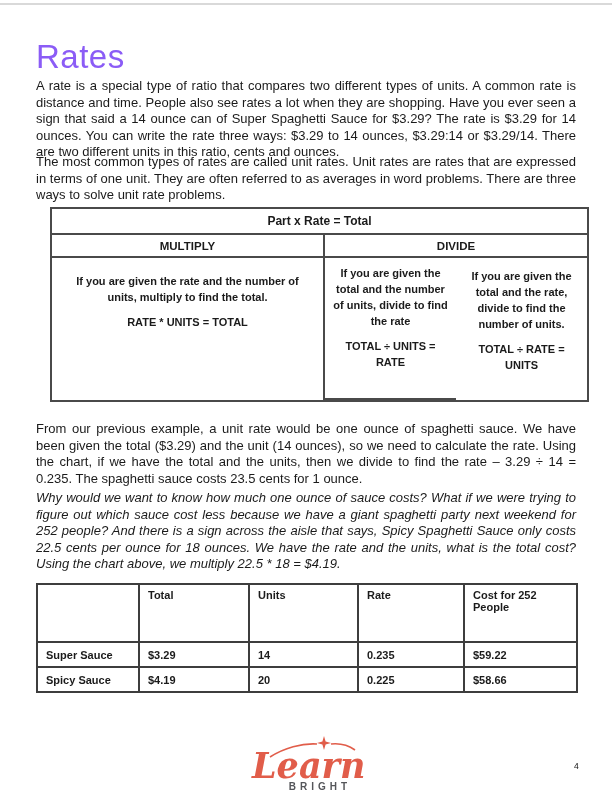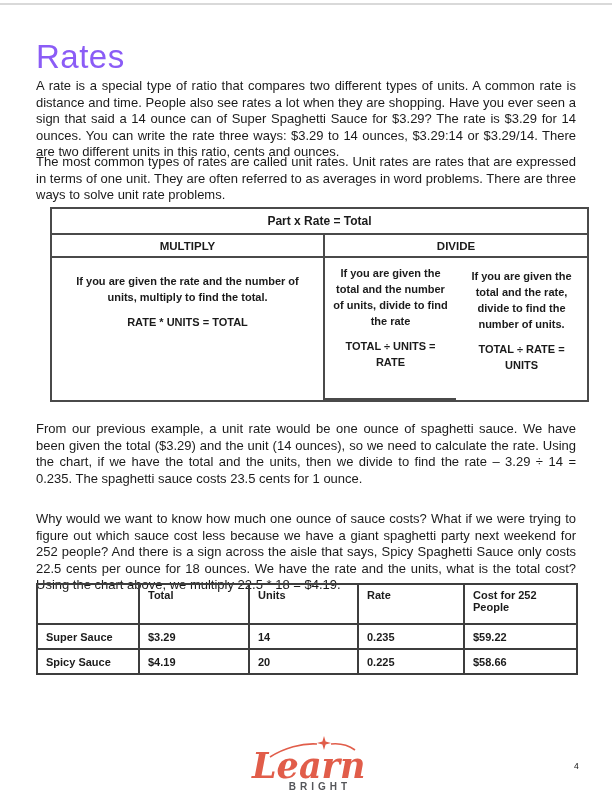--- a/index.html
+++ b/index.html
@@ -33,21 +33,21 @@
     left: 36px;
     width: 540px;
     font-size: 13px;
     line-height: 16.5px;
     text-align: justify;
     margin: 0;
   }
   .p1 { top: 78px; }
   .p2 { top: 154px; }
   .p3 { top: 421px; }
-  .p4 { top: 511px; }
+  .p4 { top: 490px; font-style: italic; }
 
   
   .t1 {
     position: absolute;
     left: 37px; top: 207px;
     width: 539px;
     border: 2px solid #4a4a4a;
     font-weight: bold;
     text-align: center;
     margin-left: 13px;
@@ -101,21 +101,21 @@
     border: 2px solid #3d3d3d;
     padding: 4px 8px;
     text-align: left;
     vertical-align: top;
   }
   .t2 .c0 { width: 102px; }
   .t2 .c1 { width: 110px; }
   .t2 .c2 { width: 109px; }
   .t2 .c3 { width: 106px; }
   .t2 .c4 { width: 113px; }
-  .t2 .hrow td { height: 40px; }
+  .t2 .hrow td { height: 58px; }
   .t2 .drow td { height: 25px; vertical-align: middle; }
 
   
   .logo { position: absolute; left: 226px; top: 724px; width: 160px; height: 72px; }
   .logo-word {
     font-family: "DejaVu Serif", serif;
     font-style: italic;
     font-weight: bold;
     font-size: 35px;
   }

